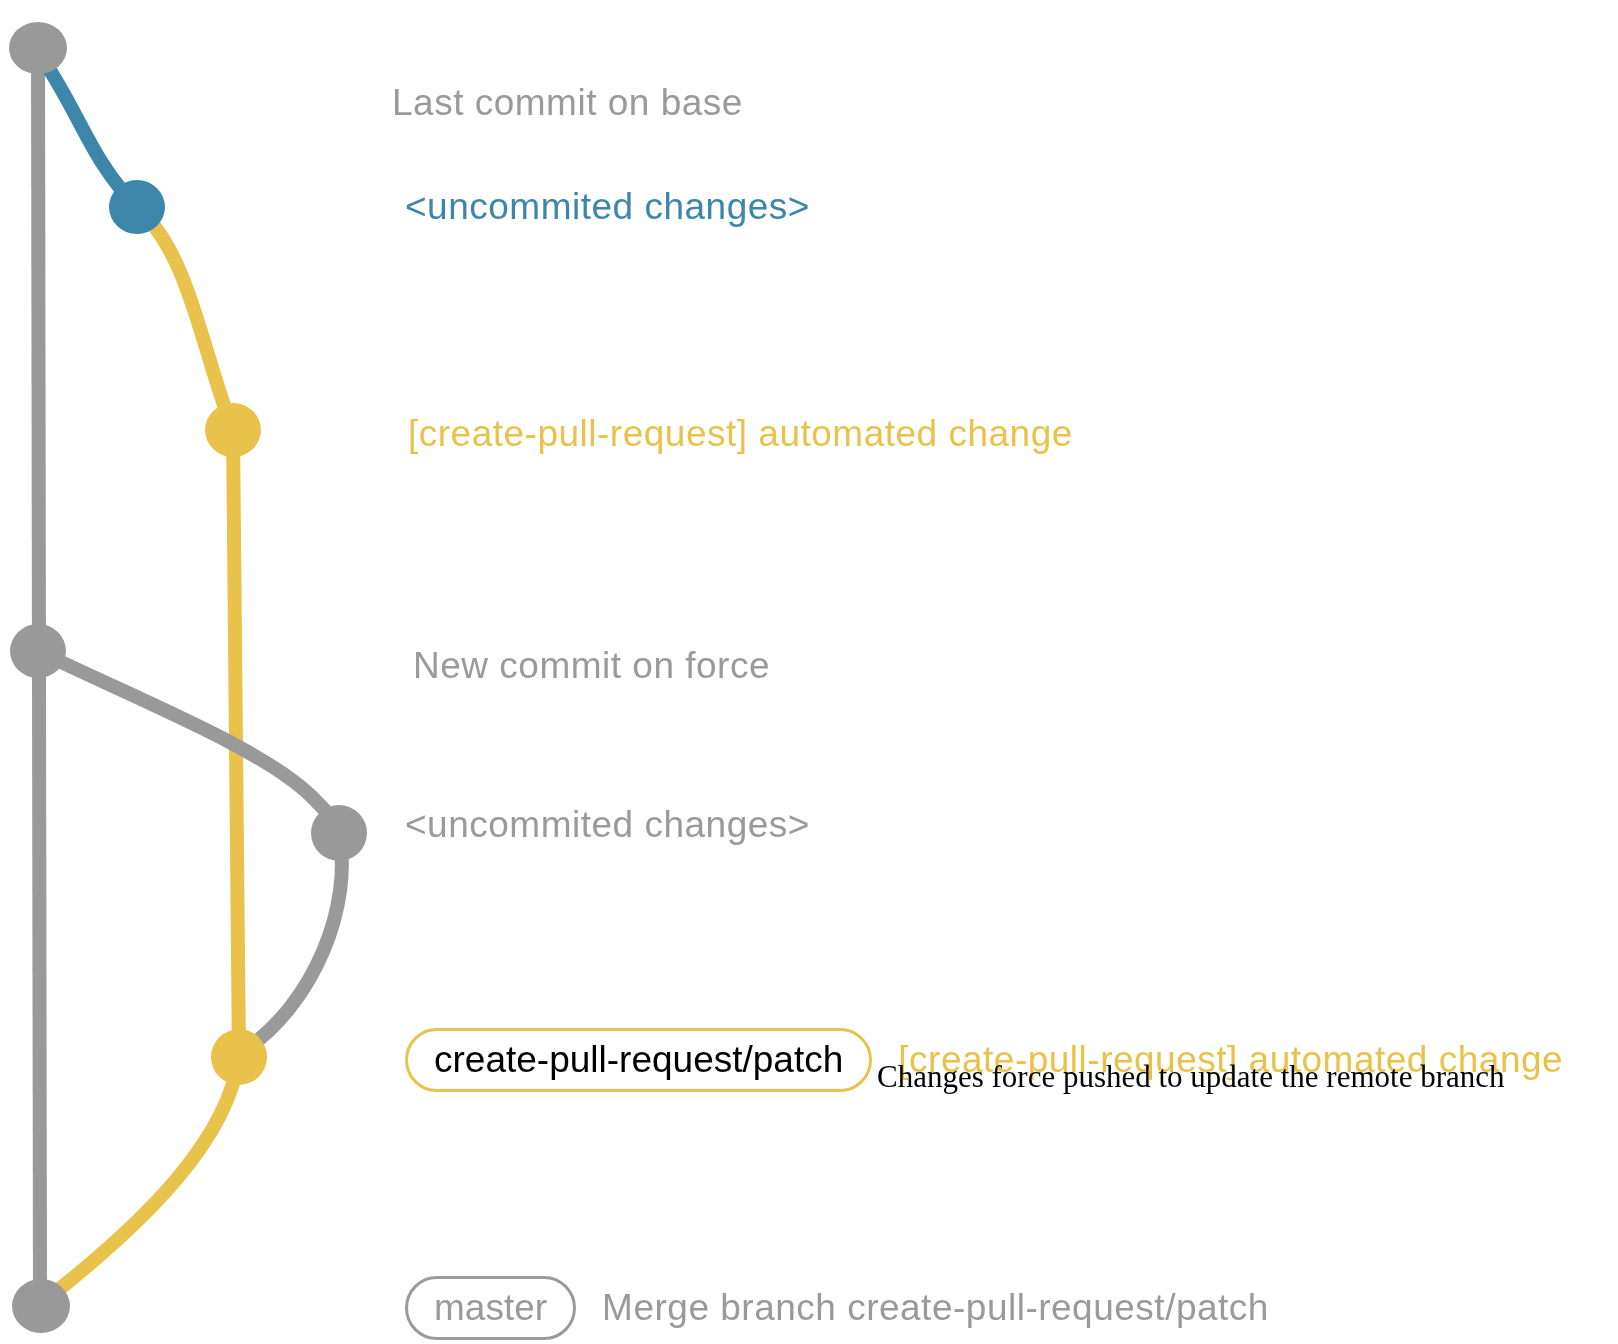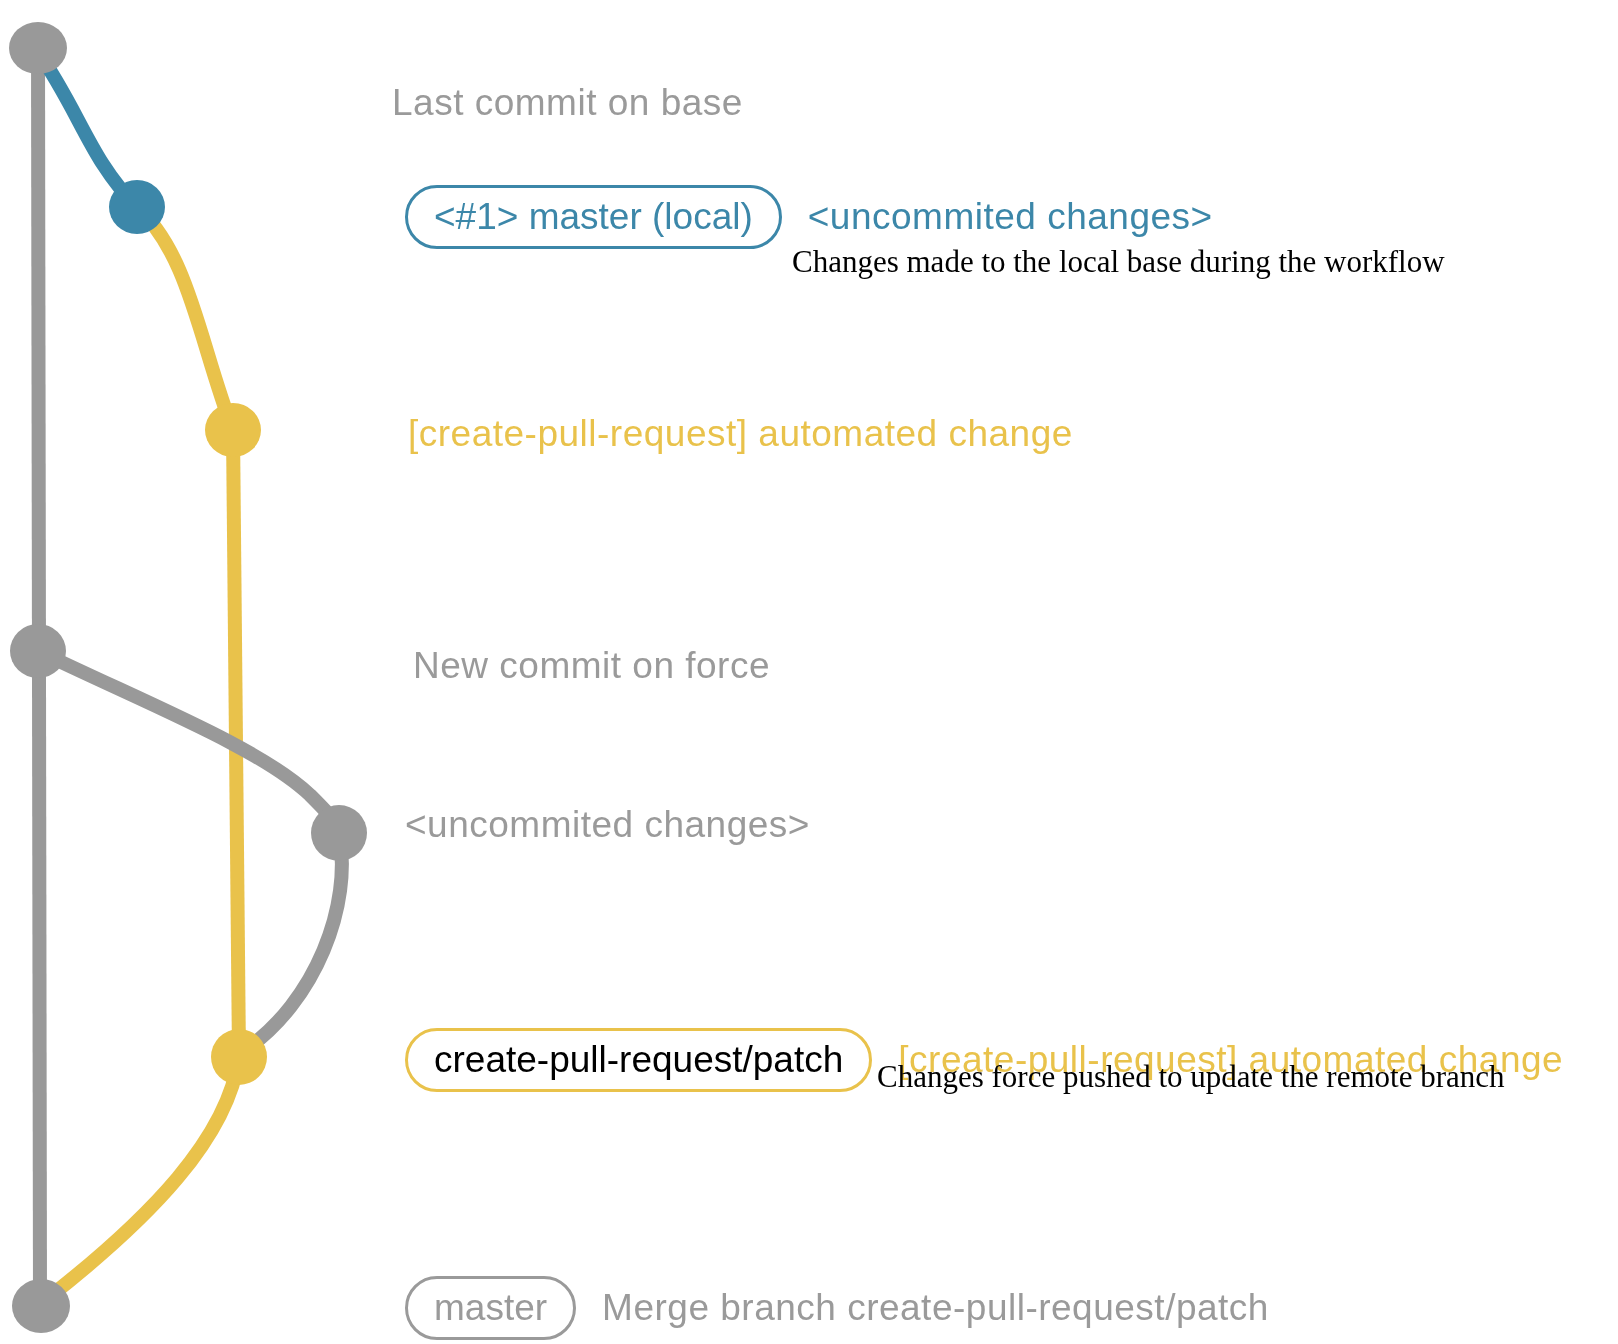--- a/index.html
+++ b/index.html
@@ -77,24 +77,22 @@
     <ellipse cx="339" cy="833" rx="28" ry="28" fill="#999999"></ellipse>
     <ellipse cx="239" cy="1057" rx="28" ry="28" fill="#E9C24B"></ellipse>
     <ellipse cx="41" cy="1306" rx="29" ry="27" fill="#999999"></ellipse>
   </svg>
 
   <div class="row" style="left:392px; top:33px;margin-top:48px;">
     <span class="lbl gray">Last commit on base</span>
   </div>
 
   <div class="row" style="left:405px; top:185px;">
-    <span class="badge blue">&lt;#1&gt; master (local)</span>
     <span class="lbl blue">&lt;uncommited changes&gt;</span>
   </div>
-  <div class="caption" style="left:792px; top:243px;">Changes made to the local base during the workflow</div>
 
   <div class="row" style="left:408px; top:412px;">
     <span class="lbl yellow">[create-pull-request] automated change</span>
   </div>
 
   <div class="row" style="left:413px; top:644px;">
     <span class="lbl gray">New commit on force</span>
   </div>
 
   <div class="row" style="left:405px; top:803px;">

